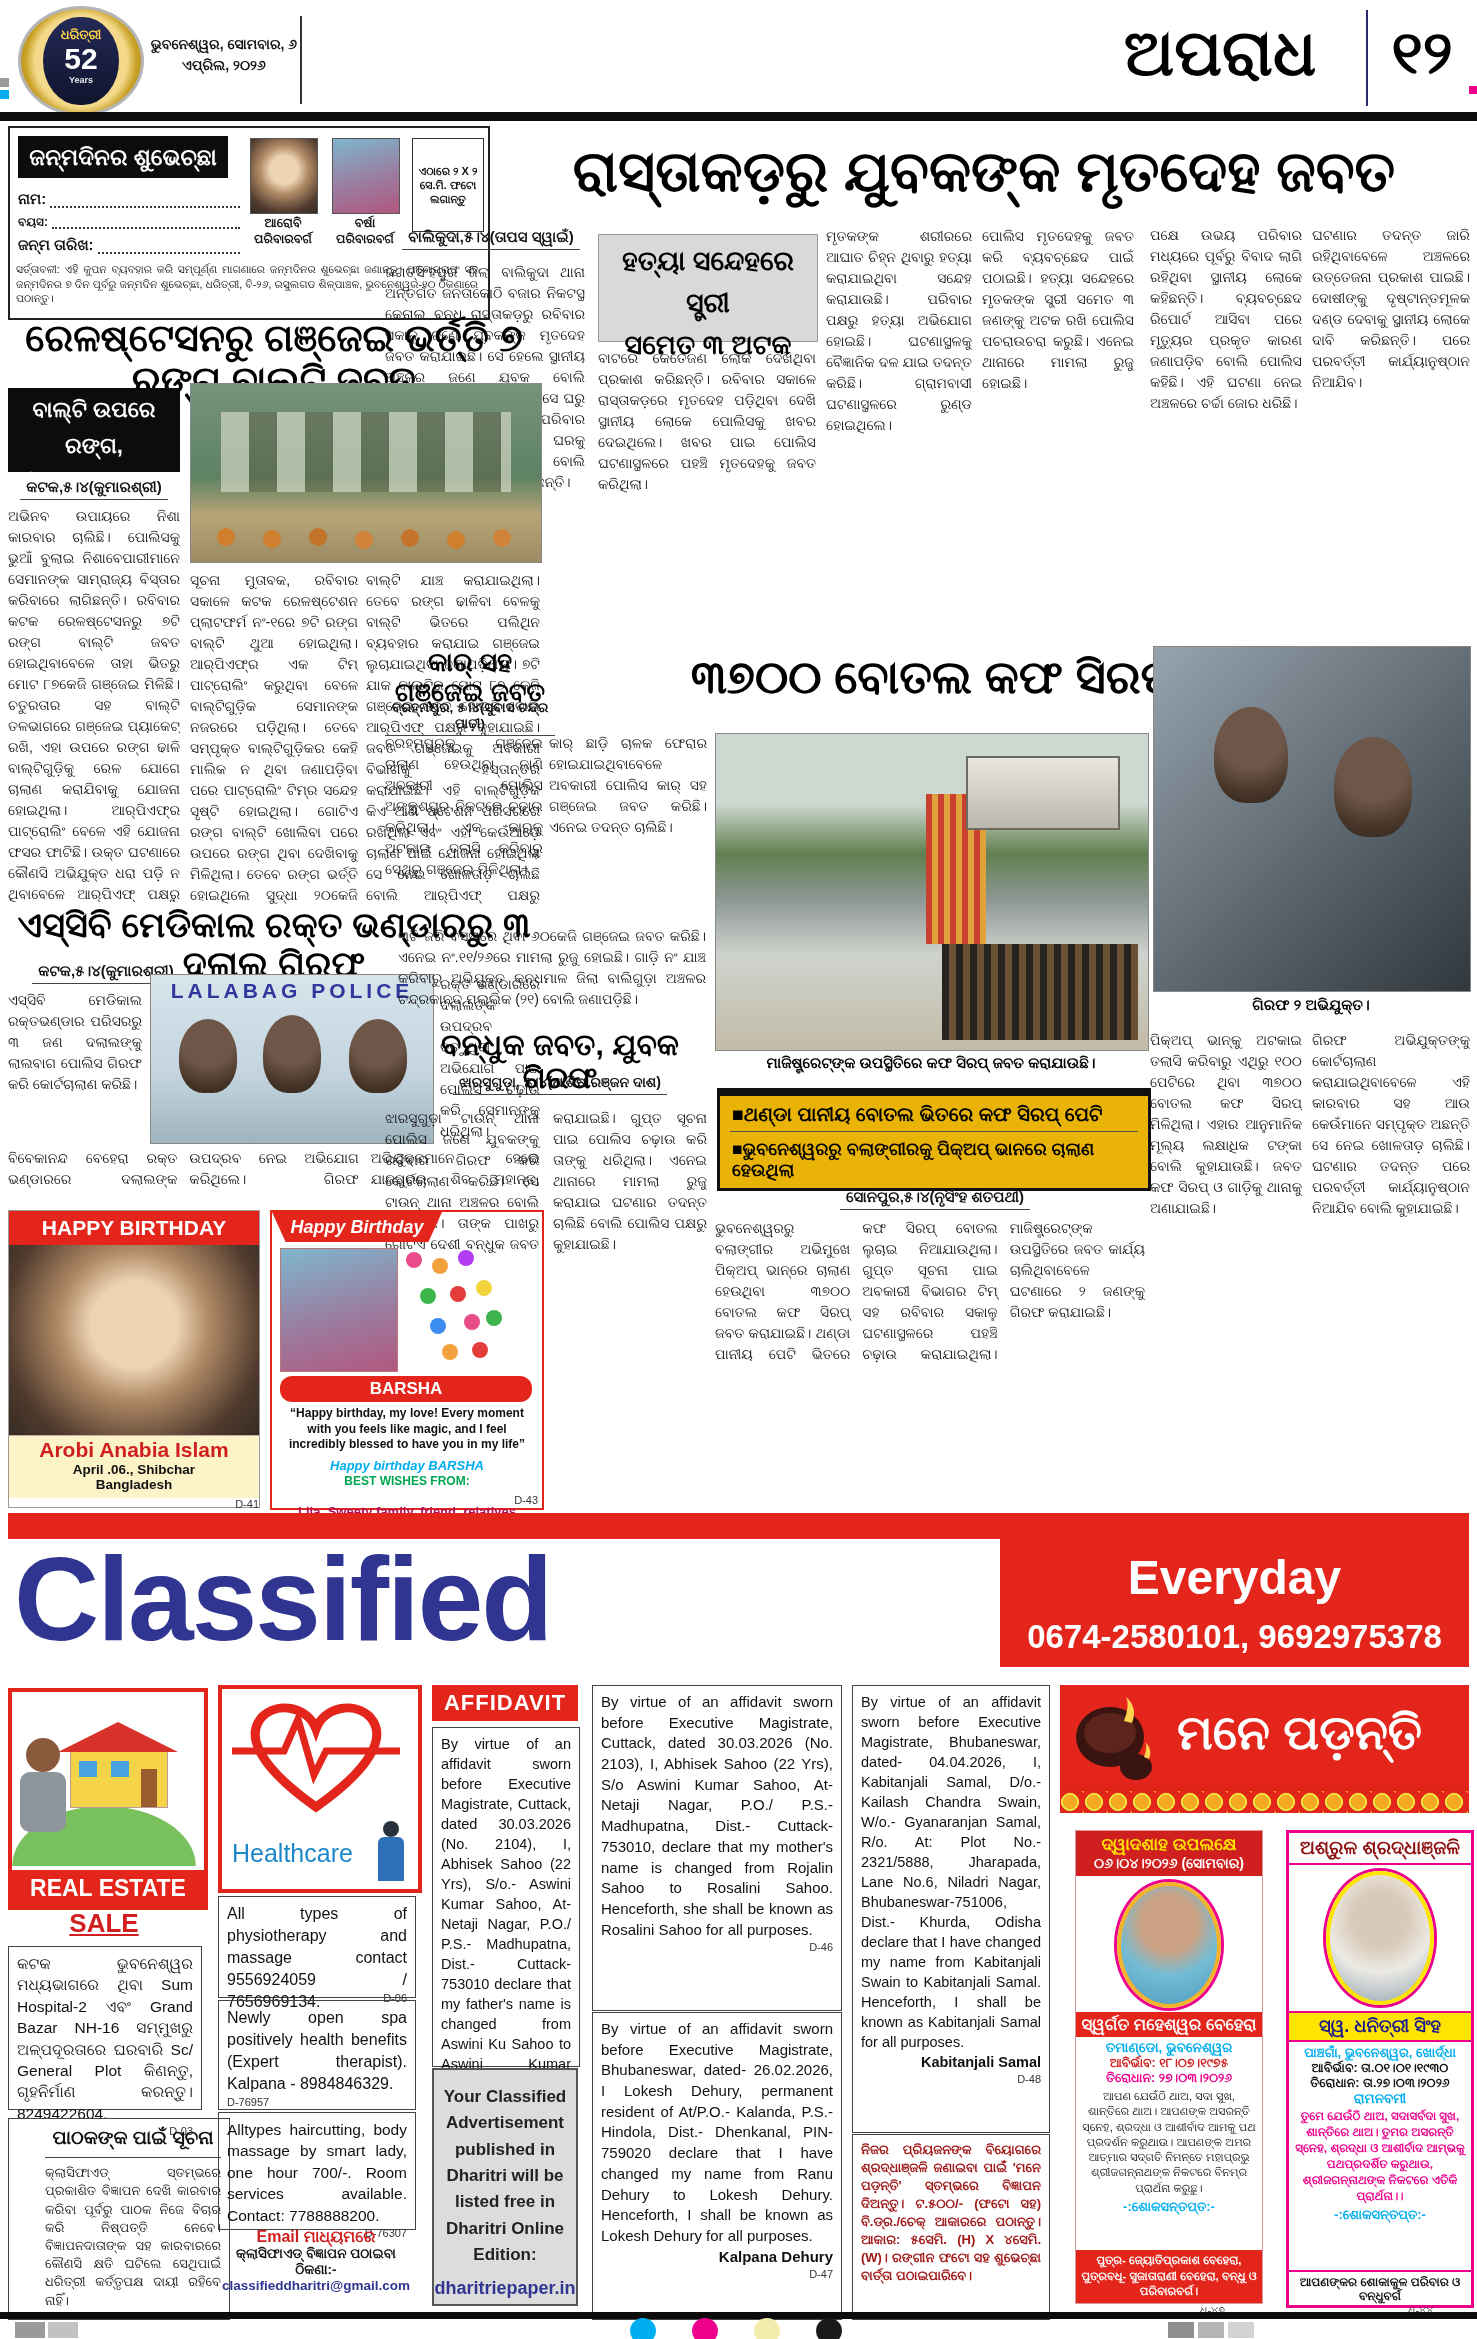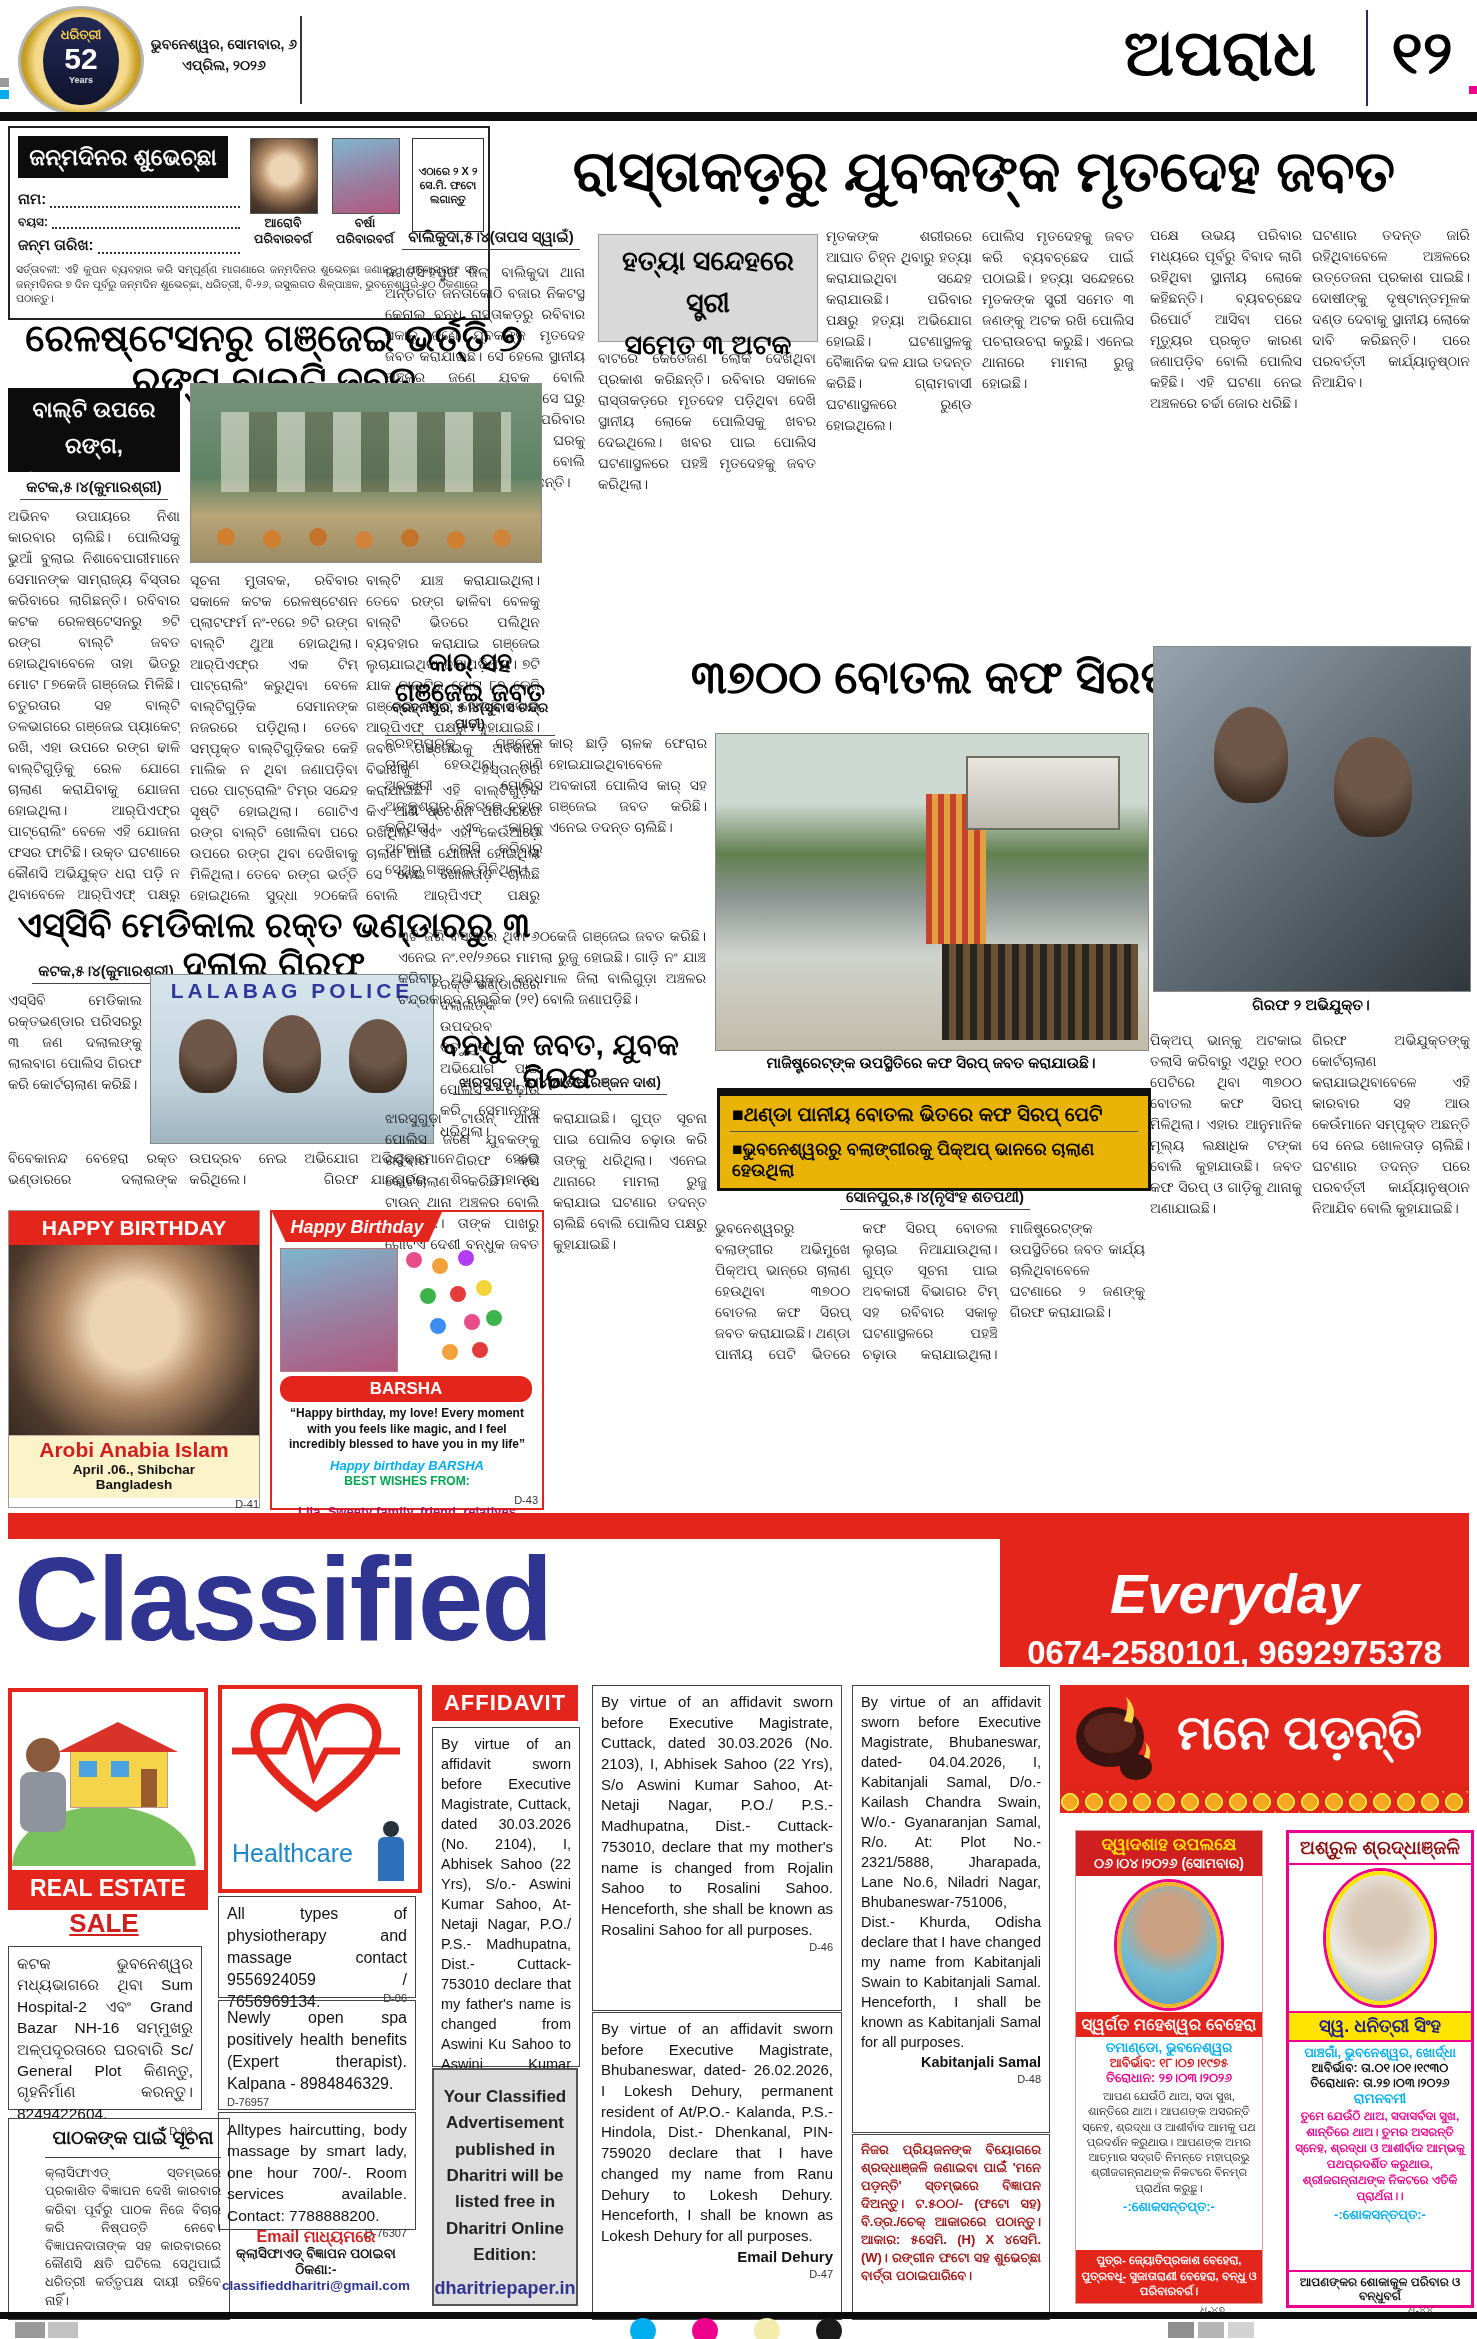--- a/index.html
+++ b/index.html
@@ -176,21 +176,21 @@
     <div class="abs ctr b" style="left:6px;top:262px;width:258px;font-size:12px;color:#00a651;">BEST WISHES FROM:</div>
     <div class="abs ctr b" style="left:6px;top:292px;width:258px;font-size:13px;color:#b01060;">Lija, Sweety family, friend, relatives</div>
     <div class="tag abs" style="right:4px;top:282px;">D-43</div>
   </div>
 
   <div class="abs" style="left:8px;top:1513px;width:1461px;height:26px;background:#e4251b;"></div>
   <div class="abs" style="left:8px;top:1539px;width:992px;height:128px;background:#fff;">
     <div style="color:#2f3590;font-weight:bold;font-size:118px;line-height:120px;letter-spacing:-2px;padding-left:6px;">Classified</div>
   </div>
   <div class="abs" style="left:1000px;top:1539px;width:469px;height:128px;background:#e4251b;color:#fff;text-align:center;">
-    <div class="b" style="font-size:56px;line-height:78px;font-style:italic;margin-top:16px;">Everyday</div>
+    <div class="b" style="font-size:48px;line-height:78px;">Everyday</div>
     <div class="b" style="font-size:33px;line-height:40px;">0674-2580101, 9692975378</div>
   </div>
 
   <div class="abs" style="left:8px;top:1688px;width:192px;height:214px;border:4px solid #e4251b;background:#fff;">
     <div class="abs" style="left:0;bottom:40px;width:184px;height:60px;background:radial-gradient(ellipse at 50% 100%,#79c15c 0 70%,transparent 71%);"></div>
     <div class="abs" style="left:58px;top:58px;width:96px;height:56px;background:#f6d44a;border:1px solid #b99;">
       <div class="abs" style="left:8px;top:10px;width:18px;height:16px;background:#4aa3e0;"></div>
       <div class="abs" style="left:40px;top:10px;width:18px;height:16px;background:#4aa3e0;"></div>
       <div class="abs" style="left:70px;top:18px;width:16px;height:38px;background:#9a5b2e;"></div>
     </div>
@@ -245,21 +245,21 @@
     <div class="b" style="font-size:17px;line-height:1.55;padding:0 8px;color:#222;">Your Classified Advertisement published in Dharitri will be listed free in Dharitri Online Edition:</div>
     <div class="b" style="color:#2f3590;font-size:18px;padding-top:10px;">dharitriepaper.in</div>
   </div>
 
   <div class="abs adbox" style="left:592px;top:1685px;width:232px;height:312px;font-size:15px;">
     <span>By virtue of an affidavit sworn before Executive Magistrate, Cuttack, dated 30.03.2026 (No. 2103), I, Abhisek Sahoo (22 Yrs), S/o Aswini Kumar Sahoo, At- Netaji Nagar, P.O./ P.S.- Madhupatna, Dist.- Cuttack-753010, declare that my mother's name is changed from Rojalin Sahoo to Rosalini Sahoo. Henceforth, she shall be known as Rosalini Sahoo for all purposes.</span>
     <span class="tag" style="float:right;">D-46</span>
   </div>
   <div class="abs adbox" style="left:592px;top:2012px;width:232px;height:294px;font-size:15px;">
     <span>By virtue of an affidavit sworn before Executive Magistrate, Bhubaneswar, dated- 26.02.2026, I Lokesh Dehury, permanent resident of At/P.O.- Kalanda, P.S.- Hindola, Dist.- Dhenkanal, PIN-759020 declare that I have changed my name from Ranu Dehury to Lokesh Dehury. Henceforth, I shall be known as Lokesh Dehury for all purposes.</span>
-    <div class="b" style="text-align:right;">Email Dehury</div>
+    <div class="b" style="text-align:right;">Kalpana Dehury</div>
     <div class="tag">D-47</div>
   </div>
 
   <div class="abs adbox" style="left:852px;top:1685px;width:180px;height:434px;font-size:14.5px;">
     <span>By virtue of an affidavit sworn before Executive Magistrate, Bhubaneswar, dated- 04.04.2026, I, Kabitanjali Samal, D/o.- Kailash Chandra Swain, W/o.- Gyanaranjan Samal, R/o. At: Plot No.- 2321/5888, Jharapada, Lane No.6, Niladri Nagar, Bhubaneswar-751006, Dist.- Khurda, Odisha declare that I have changed my name from Kabitanjali Swain to Kabitanjali Samal. Henceforth, I shall be known as Kabitanjali Samal for all purposes.</span>
     <div class="b" style="text-align:right;">Kabitanjali Samal</div>
     <div class="tag">D-48</div>
   </div>
   <div class="abs adbox" style="left:852px;top:2134px;width:180px;height:172px;font-size:13px;color:#a01818;font-weight:bold;">ନିଜର ପ୍ରିୟଜନଙ୍କ ବିୟୋଗରେ ଶ୍ରଦ୍ଧାଞ୍ଜଳି ଜଣାଇବା ପାଇଁ 'ମନେ ପଡ଼ନ୍ତି' ସ୍ତମ୍ଭରେ ବିଜ୍ଞାପନ ଦିଅନ୍ତୁ। ଟ.୫୦୦/- (ଫଟୋ ସହ) ବି.ଡ୍ର./ଚେକ୍ ଆକାରରେ ପଠାନ୍ତୁ। ଆକାର: ୫ସେମି. (H) X ୪ସେମି. (W)। ରଙ୍ଗୀନ ଫଟୋ ସହ ଶୁଭେଚ୍ଛା ବାର୍ତ୍ତା ପଠାଇପାରିବେ।</div>
 

